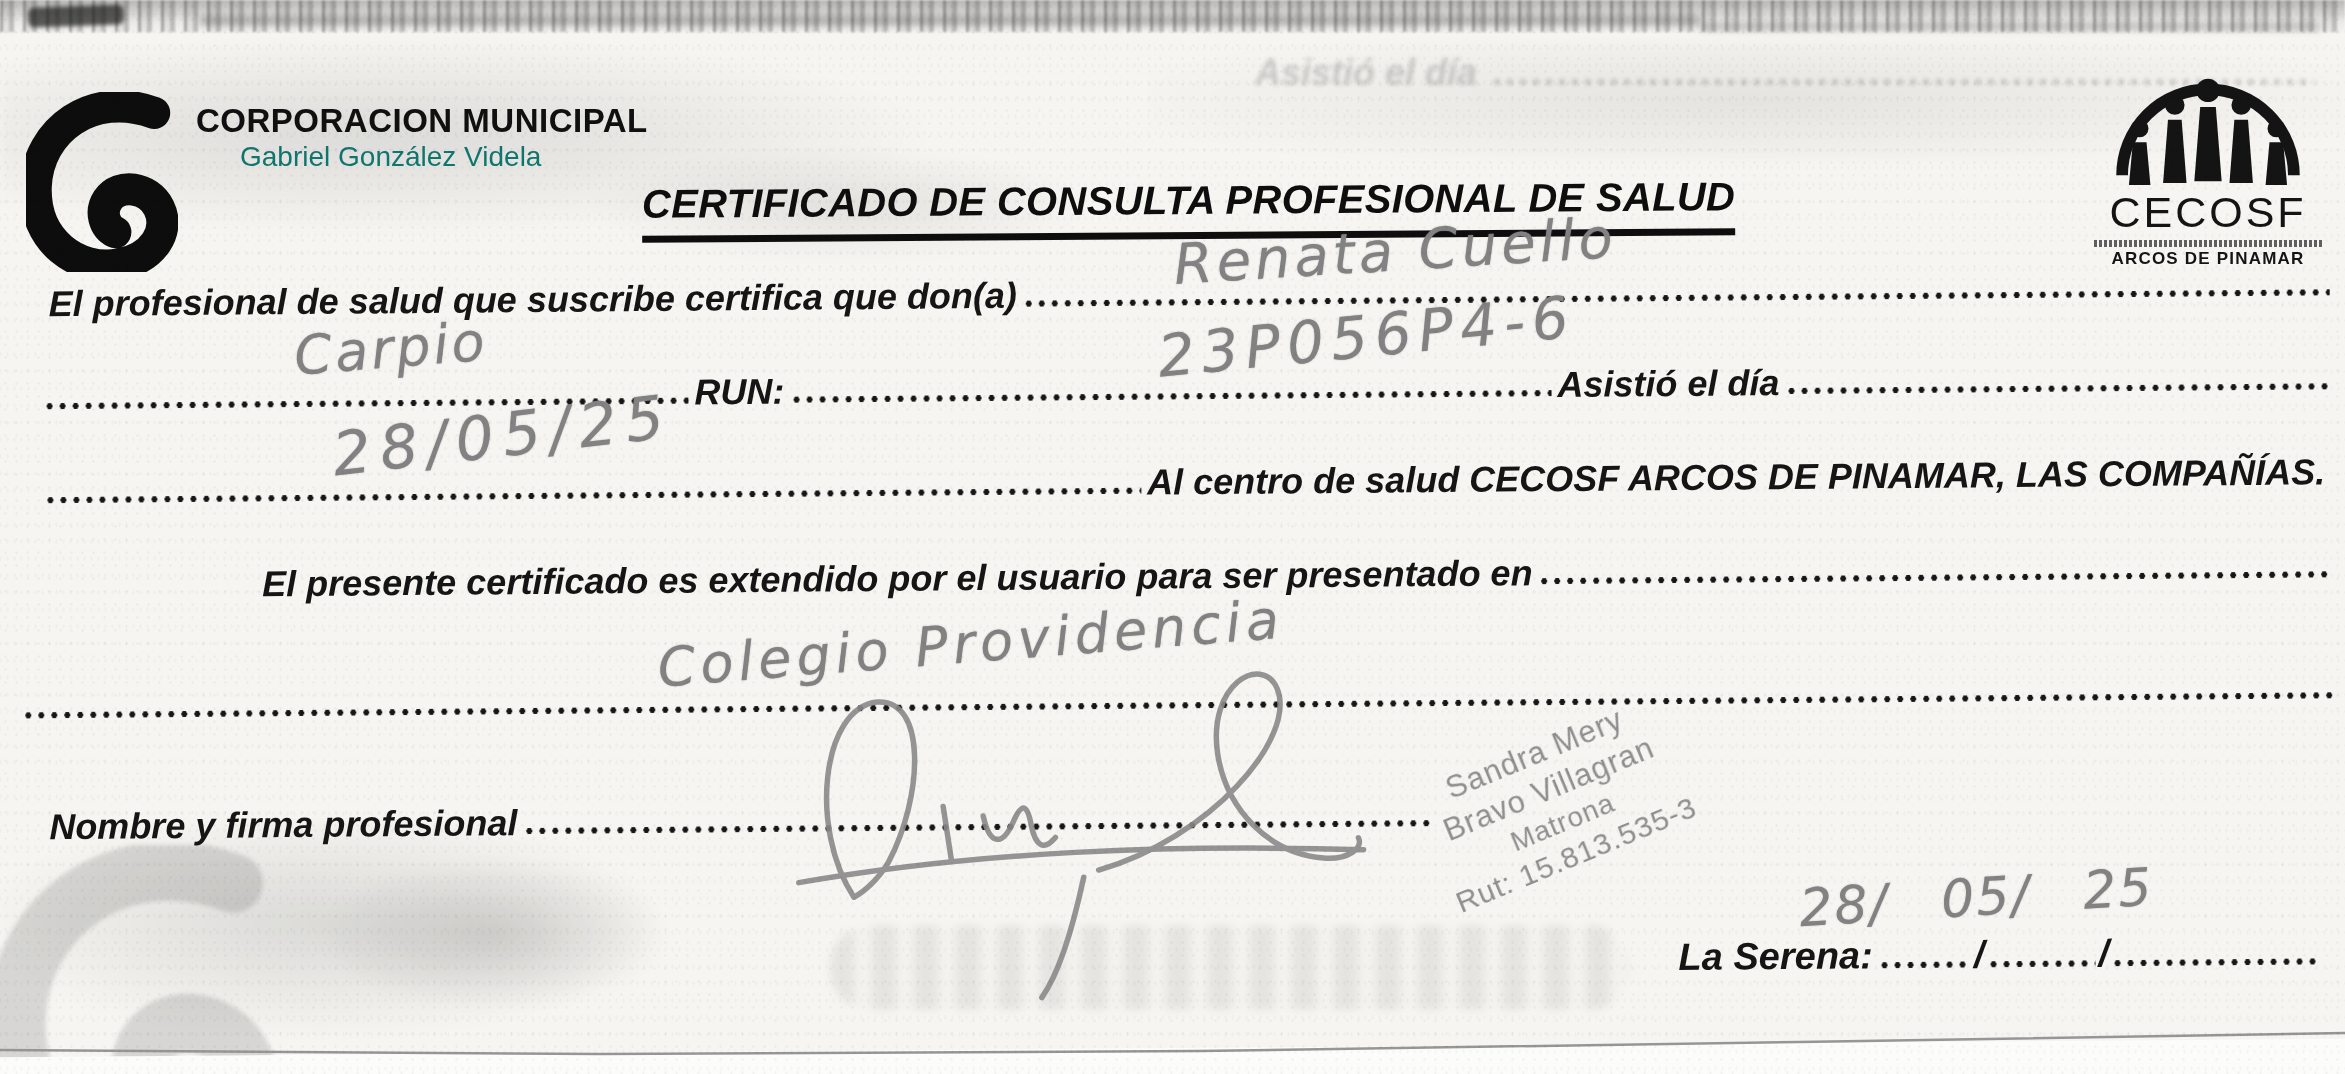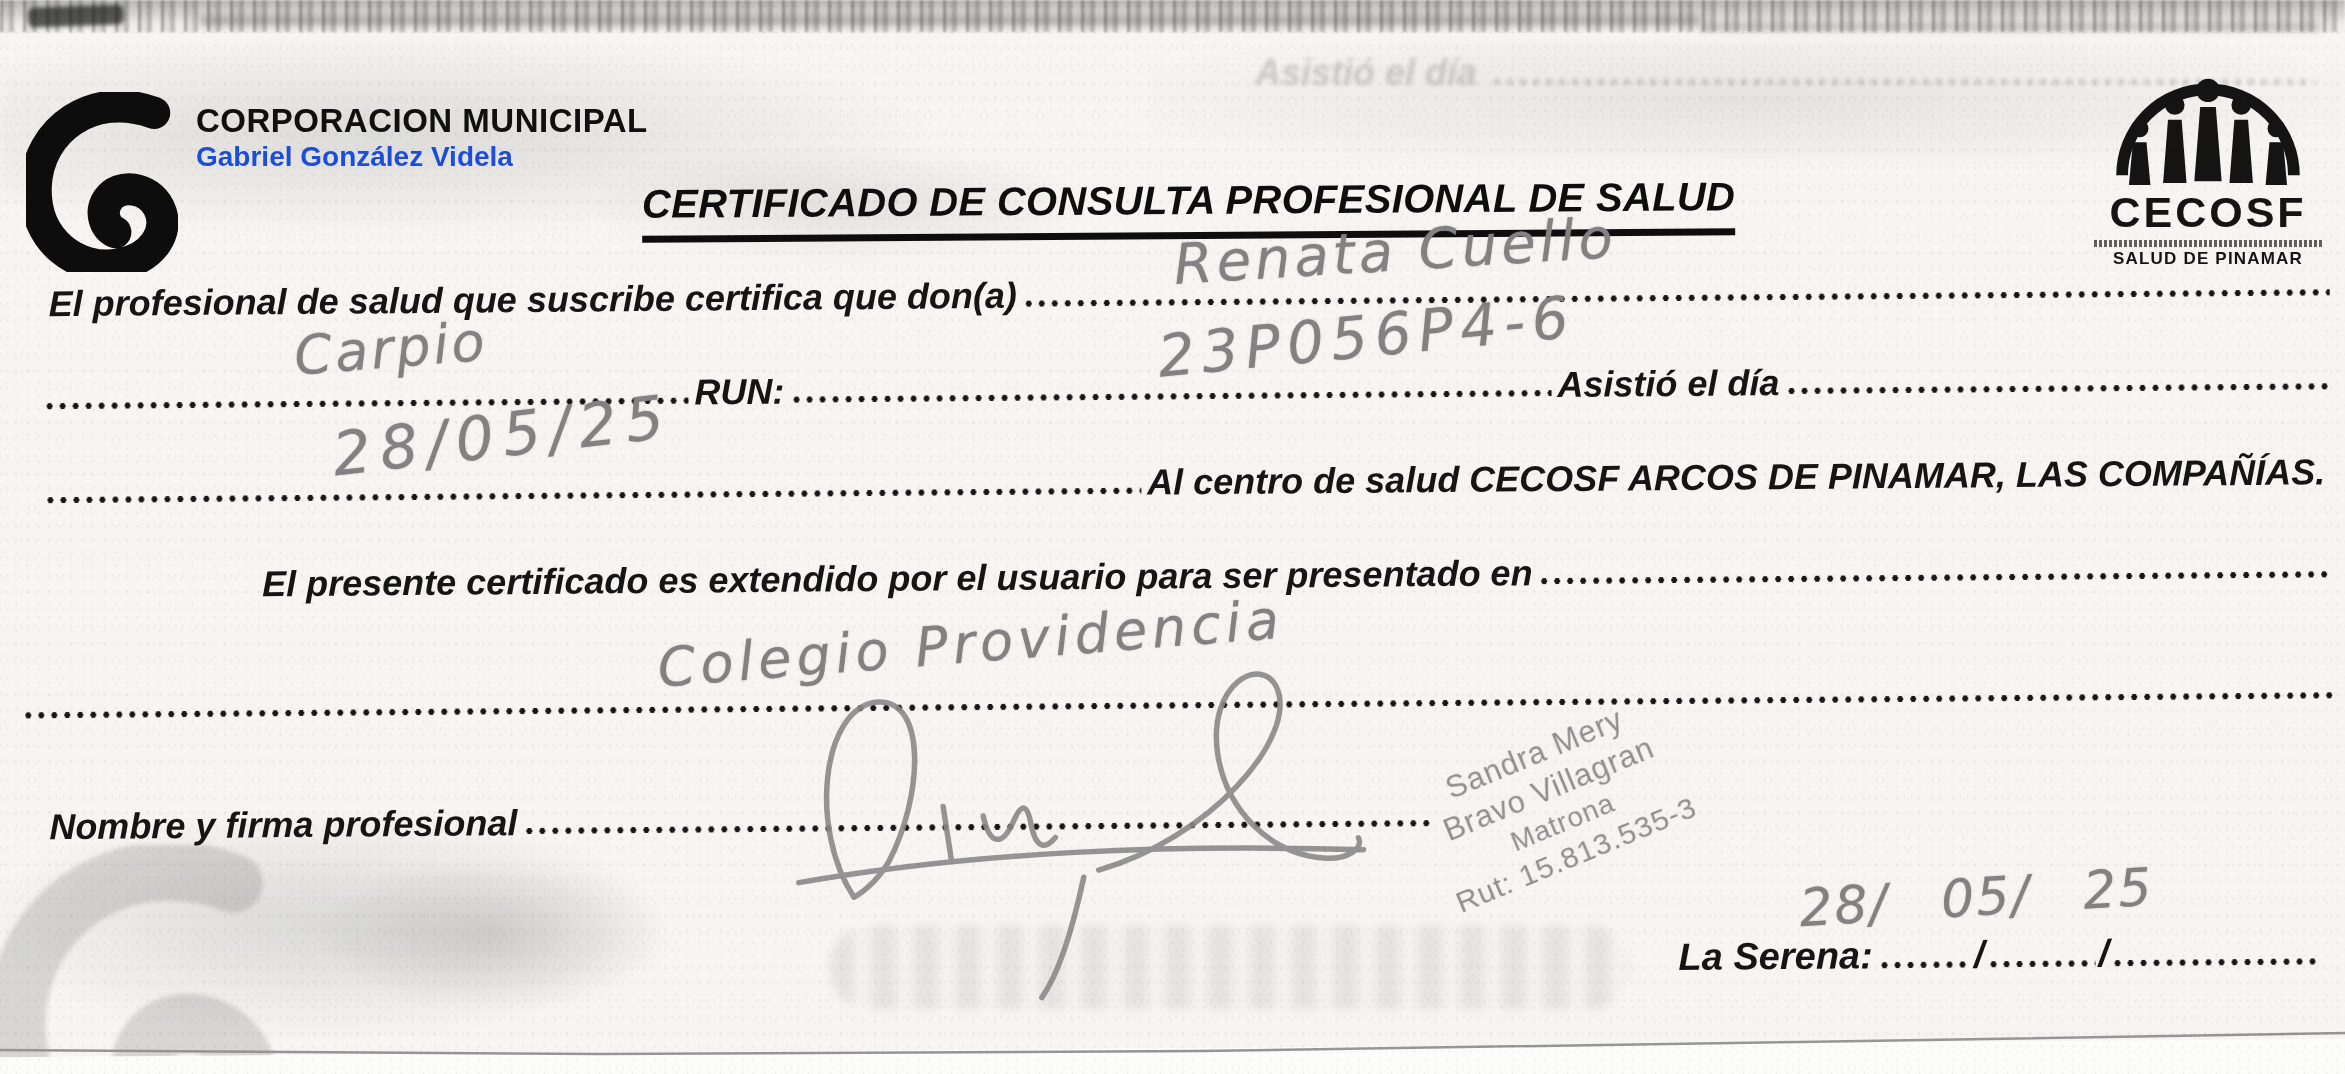--- a/index.html
+++ b/index.html
@@ -28,26 +28,26 @@
     background:repeating-linear-gradient(90deg,rgba(0,0,0,.10) 0 24px,rgba(0,0,0,.02) 24px 42px);}
   .wash6{left:300px;top:850px;width:430px;height:170px;background:radial-gradient(55% 60% at 45% 50%,rgba(0,0,0,.12),transparent 75%);filter:blur(6px);}
   .white-bottom{position:absolute;left:-30px;top:1048px;width:2420px;height:80px;background:#fcfcfa;transform:rotate(-0.45deg);z-index:5;}
   .edge-svg{position:absolute;inset:0;z-index:6;pointer-events:none;}
 
   
   .spiral{position:absolute;left:26px;top:92px;width:152px;height:180px;}
   .ghost-spiral{position:absolute;left:-12px;top:845px;width:300px;height:330px;opacity:.16;filter:blur(2px);}
   .orgtext{position:absolute;left:196px;top:104px;color:#101010;line-height:1.05;white-space:nowrap;}
   .org1{font-size:33px;font-weight:700;letter-spacing:.5px;text-align:right;}
-  .org2{font-size:28px;font-weight:700;color:#1d4ed8;margin-top:3px;}
+  .org2{font-size:28px;font-weight:400;color:#0f766e;margin-top:3px;margin-left:44px;}
   .org3{font-size:51px;font-weight:700;margin-top:2px;letter-spacing:.5px;}
   .title{position:absolute;left:642px;top:178px;font-size:40px;font-weight:700;font-style:italic;color:#0e0e0e;
     white-space:nowrap;border-bottom:7px solid #0e0e0e;padding-bottom:9px;transform:rotate(-0.4deg);letter-spacing:.3px;}
   .cecosf{position:absolute;left:2080px;top:66px;width:256px;text-align:center;color:#141414;}
-  .cecosf-acr{font-size:43px;font-weight:700;letter-spacing:3px;margin-top:-4px;}
+  .cecosf-acr{font-size:43px;font-weight:400;letter-spacing:3px;margin-top:-4px;}
   .cecosf-micro{height:7px;margin:3px 14px 2px 14px;background:repeating-linear-gradient(90deg,#3a3a3a 0 3px,transparent 3px 5px);opacity:.8;}
   .cecosf-sub{font-size:17px;font-weight:700;letter-spacing:1.2px;}
 
   
   .ghost-asistio{position:absolute;left:1255px;top:52px;width:1060px;display:flex;align-items:flex-end;
     color:rgba(30,30,30,.20);font-size:36px;font-weight:700;font-style:italic;filter:blur(2px);white-space:nowrap;}
   .ghost-asistio .gdots{flex:1;height:12px;margin:0 0 6px 14px;
     background-image:radial-gradient(ellipse 4px 5px at 6px 6px,rgba(0,0,0,.20) 60%,transparent 70%);
     background-size:13px 12px;background-repeat:repeat-x;}
 
@@ -137,21 +137,21 @@
       <circle cx="134" cy="40" r="10" fill="#141414"></circle>
       <circle cx="170" cy="64" r="9" fill="#141414"></circle>
       <path d="M 92 42 L 108 42 L 114 118 L 86 118 Z" fill="#141414"></path>
       <path d="M 59 55 L 73 55 L 78 120 L 54 120 Z" fill="#141414"></path>
       <path d="M 127 55 L 141 55 L 146 120 L 122 120 Z" fill="#141414"></path>
       <path d="M 23 78 L 37 78 L 41 122 L 19 122 Z" fill="#141414"></path>
       <path d="M 163 78 L 177 78 L 181 122 L 159 122 Z" fill="#141414"></path>
     </svg>
     <div class="cecosf-acr">CECOSF</div>
     <div class="cecosf-micro"></div>
-    <div class="cecosf-sub">SALUD DE PINAMAR</div>
+    <div class="cecosf-sub">ARCOS DE PINAMAR</div>
   </div>
 
   <div class="tilt">
 
     <div class="row row1">
       <span class="lbl">El profesional de salud que suscribe certifica que don(a)</span>
       <span class="dots grow"></span>
     </div>
 
     <div class="row row2">

